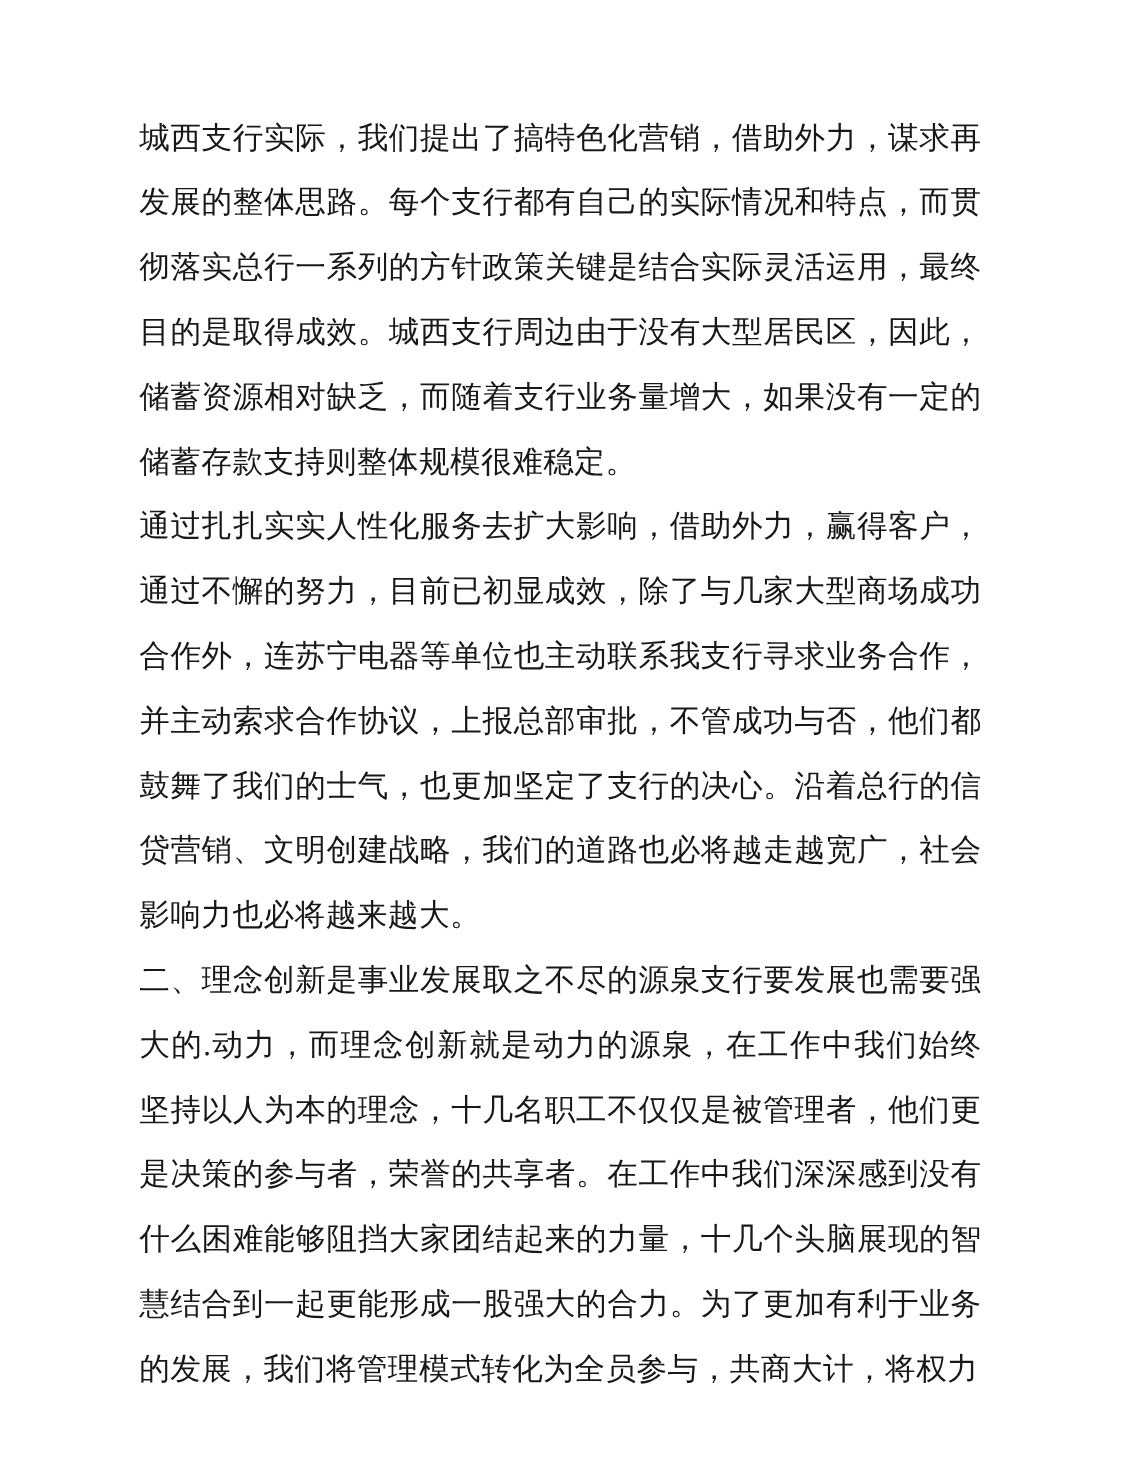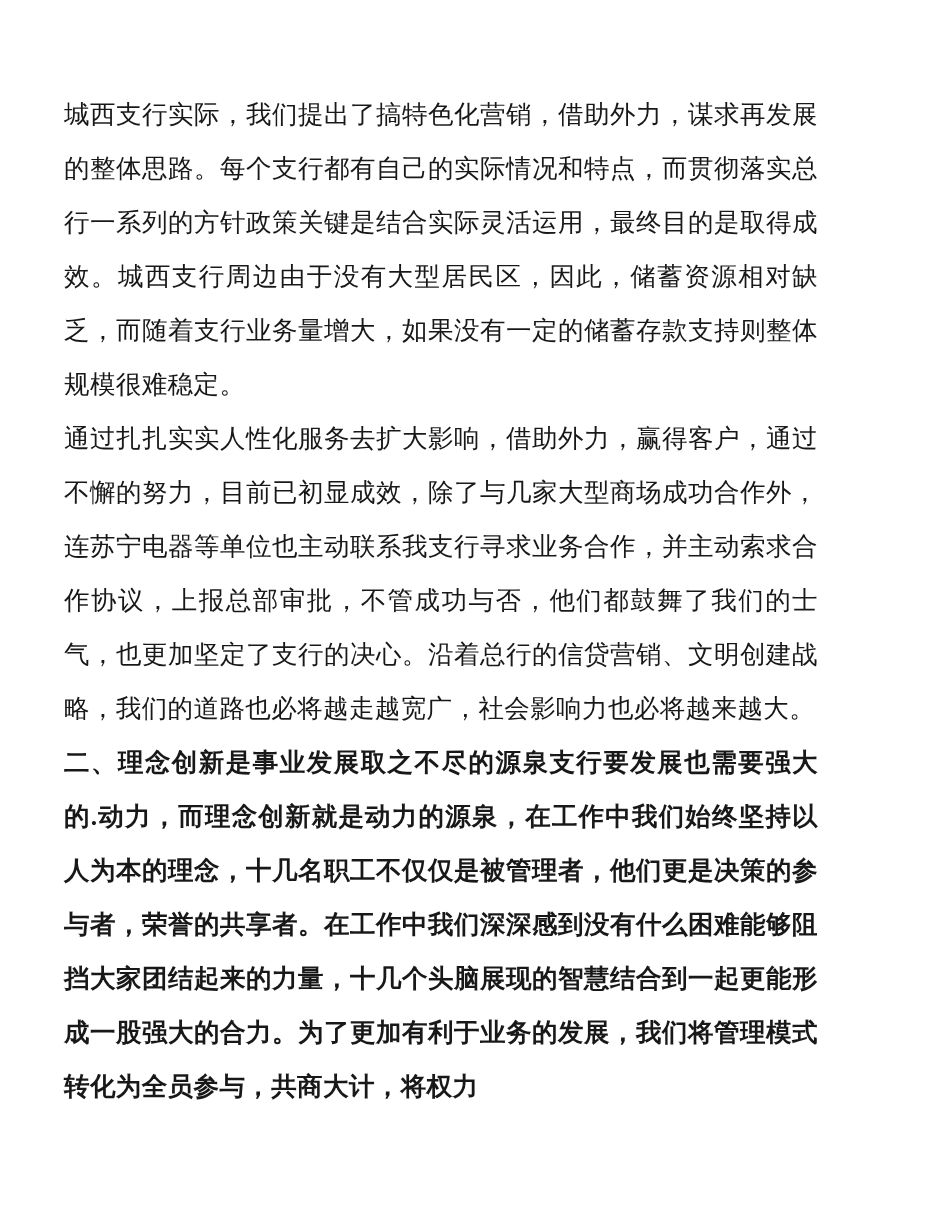--- a/index.html
+++ b/index.html
@@ -12,41 +12,41 @@
     height: 1229px;
     font-family: "Liberation Serif", "DejaVu Serif", serif;
     color: #1a1a1a;
     overflow: hidden;
   }
   .page {
     position: relative;
     width: 950px;
     height: 1229px;
     box-sizing: border-box;
-    padding: 88px 132px 0 64px;
+    padding: 88px 132px 0 116px;
     background: #ffffff;
   }
   .doc-body {
     font-size: 25.5px;
     line-height: 54px;
     text-align: justify;
     text-justify: inter-ideograph;
     letter-spacing: 0.4px;
     color: #181818;
   }
   .para {
     margin: 0;
     text-indent: 0;
     white-space: normal;
   }
   .para + .para {
     margin-top: 0;
   }
   .para-bold {
-    font-weight: 700;
+    font-weight: 400;
   }
 </style>
 </head>
 <body>
 
 <div class="page">
   <div class="doc-body">
     <p class="para">城西支行实际，我们提出了搞特色化营销，借助外力，谋求再发展的整体思路。每个支行都有自己的实际情况和特点，而贯彻落实总行一系列的方针政策关键是结合实际灵活运用，最终目的是取得成效。城西支行周边由于没有大型居民区，因此，储蓄资源相对缺乏，而随着支行业务量增大，如果没有一定的储蓄存款支持则整体规模很难稳定。</p>
     <p class="para">通过扎扎实实人性化服务去扩大影响，借助外力，赢得客户，通过不懈的努力，目前已初显成效，除了与几家大型商场成功合作外，连苏宁电器等单位也主动联系我支行寻求业务合作，并主动索求合作协议，上报总部审批，不管成功与否，他们都鼓舞了我们的士气，也更加坚定了支行的决心。沿着总行的信贷营销、文明创建战略，我们的道路也必将越走越宽广，社会影响力也必将越来越大。</p>
     <p class="para para-bold">二、理念创新是事业发展取之不尽的源泉支行要发展也需要强大的.动力，而理念创新就是动力的源泉，在工作中我们始终坚持以人为本的理念，十几名职工不仅仅是被管理者，他们更是决策的参与者，荣誉的共享者。在工作中我们深深感到没有什么困难能够阻挡大家团结起来的力量，十几个头脑展现的智慧结合到一起更能形成一股强大的合力。为了更加有利于业务的发展，我们将管理模式转化为全员参与，共商大计，将权力</p>

